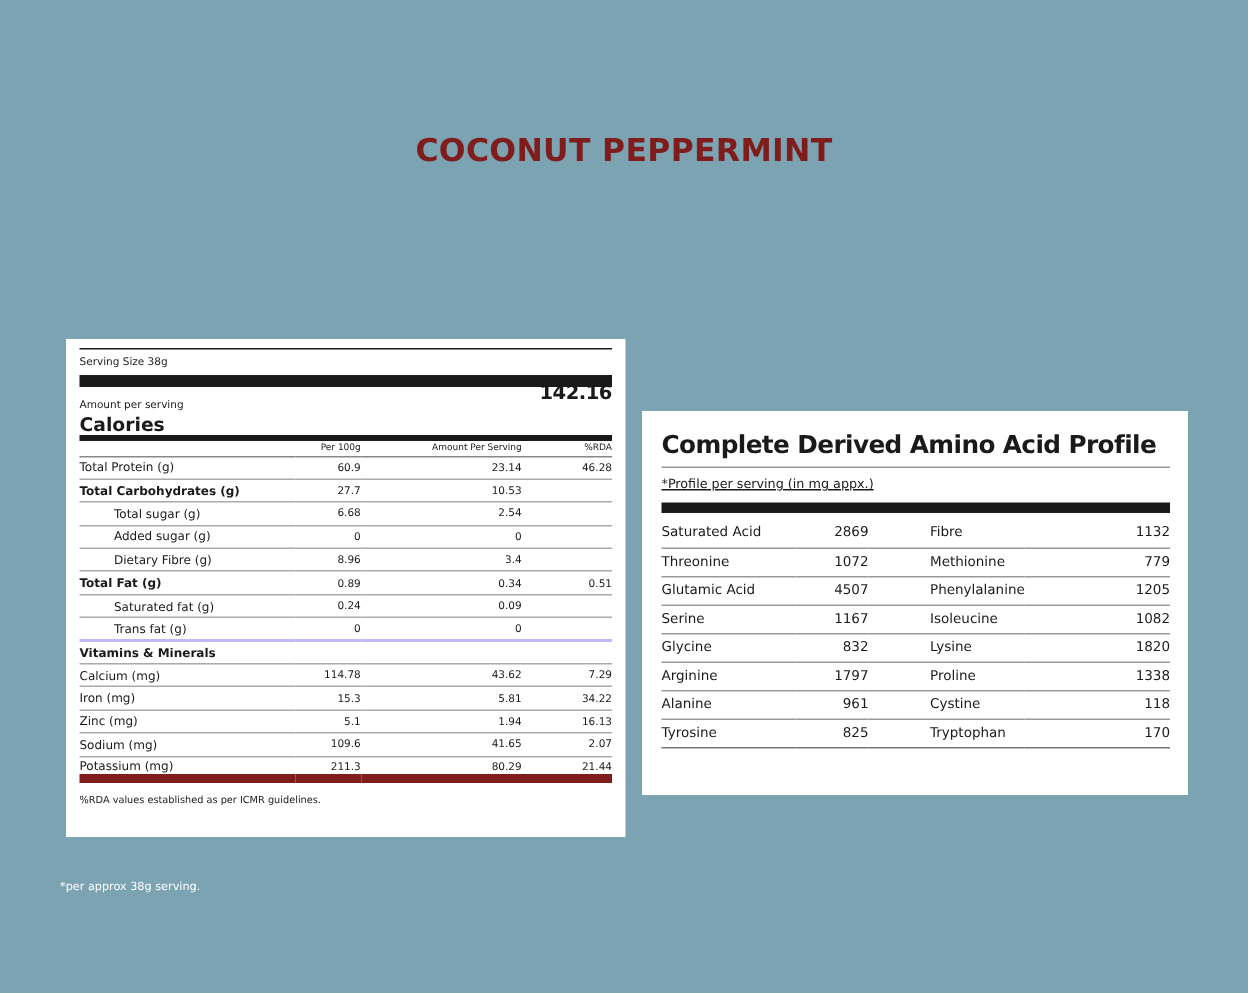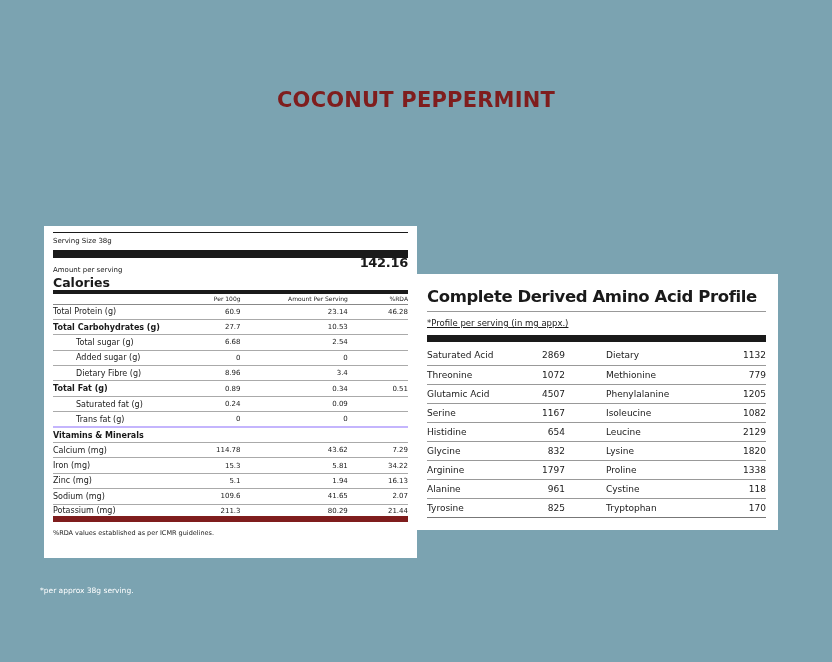--- a/index.html
+++ b/index.html
@@ -39,21 +39,21 @@
   .nf-table td.c4 { width: 60px; }
   .nf-table tr.bold td.lbl { font-weight: bold; }
   .nf-table tr.indent td.lbl { padding-left: 23px; }
   .nf-table tr.sect td { border-top: 2px solid #c4b5fd; font-weight: bold; }
   .nf-table tr.last td { border-bottom: 6px solid #7f1d1d; }
   .nf-foot { font-size: 6.5px; margin-top: 7px; }
   .bottom-note { position: absolute; left: 40px; top: 586px; font-size: 7.5px; color: #ffffff; }
 
   
   .aa {
-    position: absolute; left: 414px; top: 274px; width: 364px; height: 256px;
+    position: absolute; left: 428px; top: 274px; width: 364px; height: 256px;
     background: #ffffff; padding: 0 12px 0 13px;
   }
   .aa-title { font-size: 16.5px; font-weight: bold; letter-spacing: -0.4px; margin-top: 13px; line-height: 20px; white-space: nowrap; }
   .aa-note { font-size: 8.5px; border-top: 1px solid #999; margin-top: 4px; padding-top: 6px; height: 22px; text-decoration: underline; }
   .aa-thick { height: 7px; background: #1a1a1a; margin-top: 2px; }
   table.aa-table { width: 100%; border-collapse: collapse; font-size: 9px; margin-top: 4px; }
   .aa-table td { height: 19px; border-bottom: 1px solid #999; padding: 0; }
   .aa-table td.n { text-align: right; }
   .aa-table td.a1 { width: 90px; }
   .aa-table td.a2 { width: 48px; }
@@ -176,21 +176,21 @@
 
 <div class="aa">
   <div class="aa-title">Complete Derived Amino Acid Profile</div>
   <div class="aa-note">*Profile per serving (in mg appx.)</div>
   <div class="aa-thick"></div>
   <table class="aa-table">
     <tbody id="aa-body">
         <tr>
           <td class="a1">Saturated Acid</td>
           <td class="a2 n">2869</td>
-          <td class="a3">Dietary</td>
+          <td class="a3">Fibre</td>
           <td class="n">1132</td>
         </tr>
         <tr>
           <td class="a1">Threonine</td>
           <td class="a2 n">1072</td>
           <td class="a3">Methionine</td>
           <td class="n">779</td>
         </tr>
         <tr>
           <td class="a1">Glutamic Acid</td>
@@ -198,26 +198,20 @@
           <td class="a3">Phenylalanine</td>
           <td class="n">1205</td>
         </tr>
         <tr>
           <td class="a1">Serine</td>
           <td class="a2 n">1167</td>
           <td class="a3">Isoleucine</td>
           <td class="n">1082</td>
         </tr>
         <tr>
-          <td class="a1">Histidine</td>
-          <td class="a2 n">654</td>
-          <td class="a3">Leucine</td>
-          <td class="n">2129</td>
-        </tr>
-        <tr>
           <td class="a1">Glycine</td>
           <td class="a2 n">832</td>
           <td class="a3">Lysine</td>
           <td class="n">1820</td>
         </tr>
         <tr>
           <td class="a1">Arginine</td>
           <td class="a2 n">1797</td>
           <td class="a3">Proline</td>
           <td class="n">1338</td>

